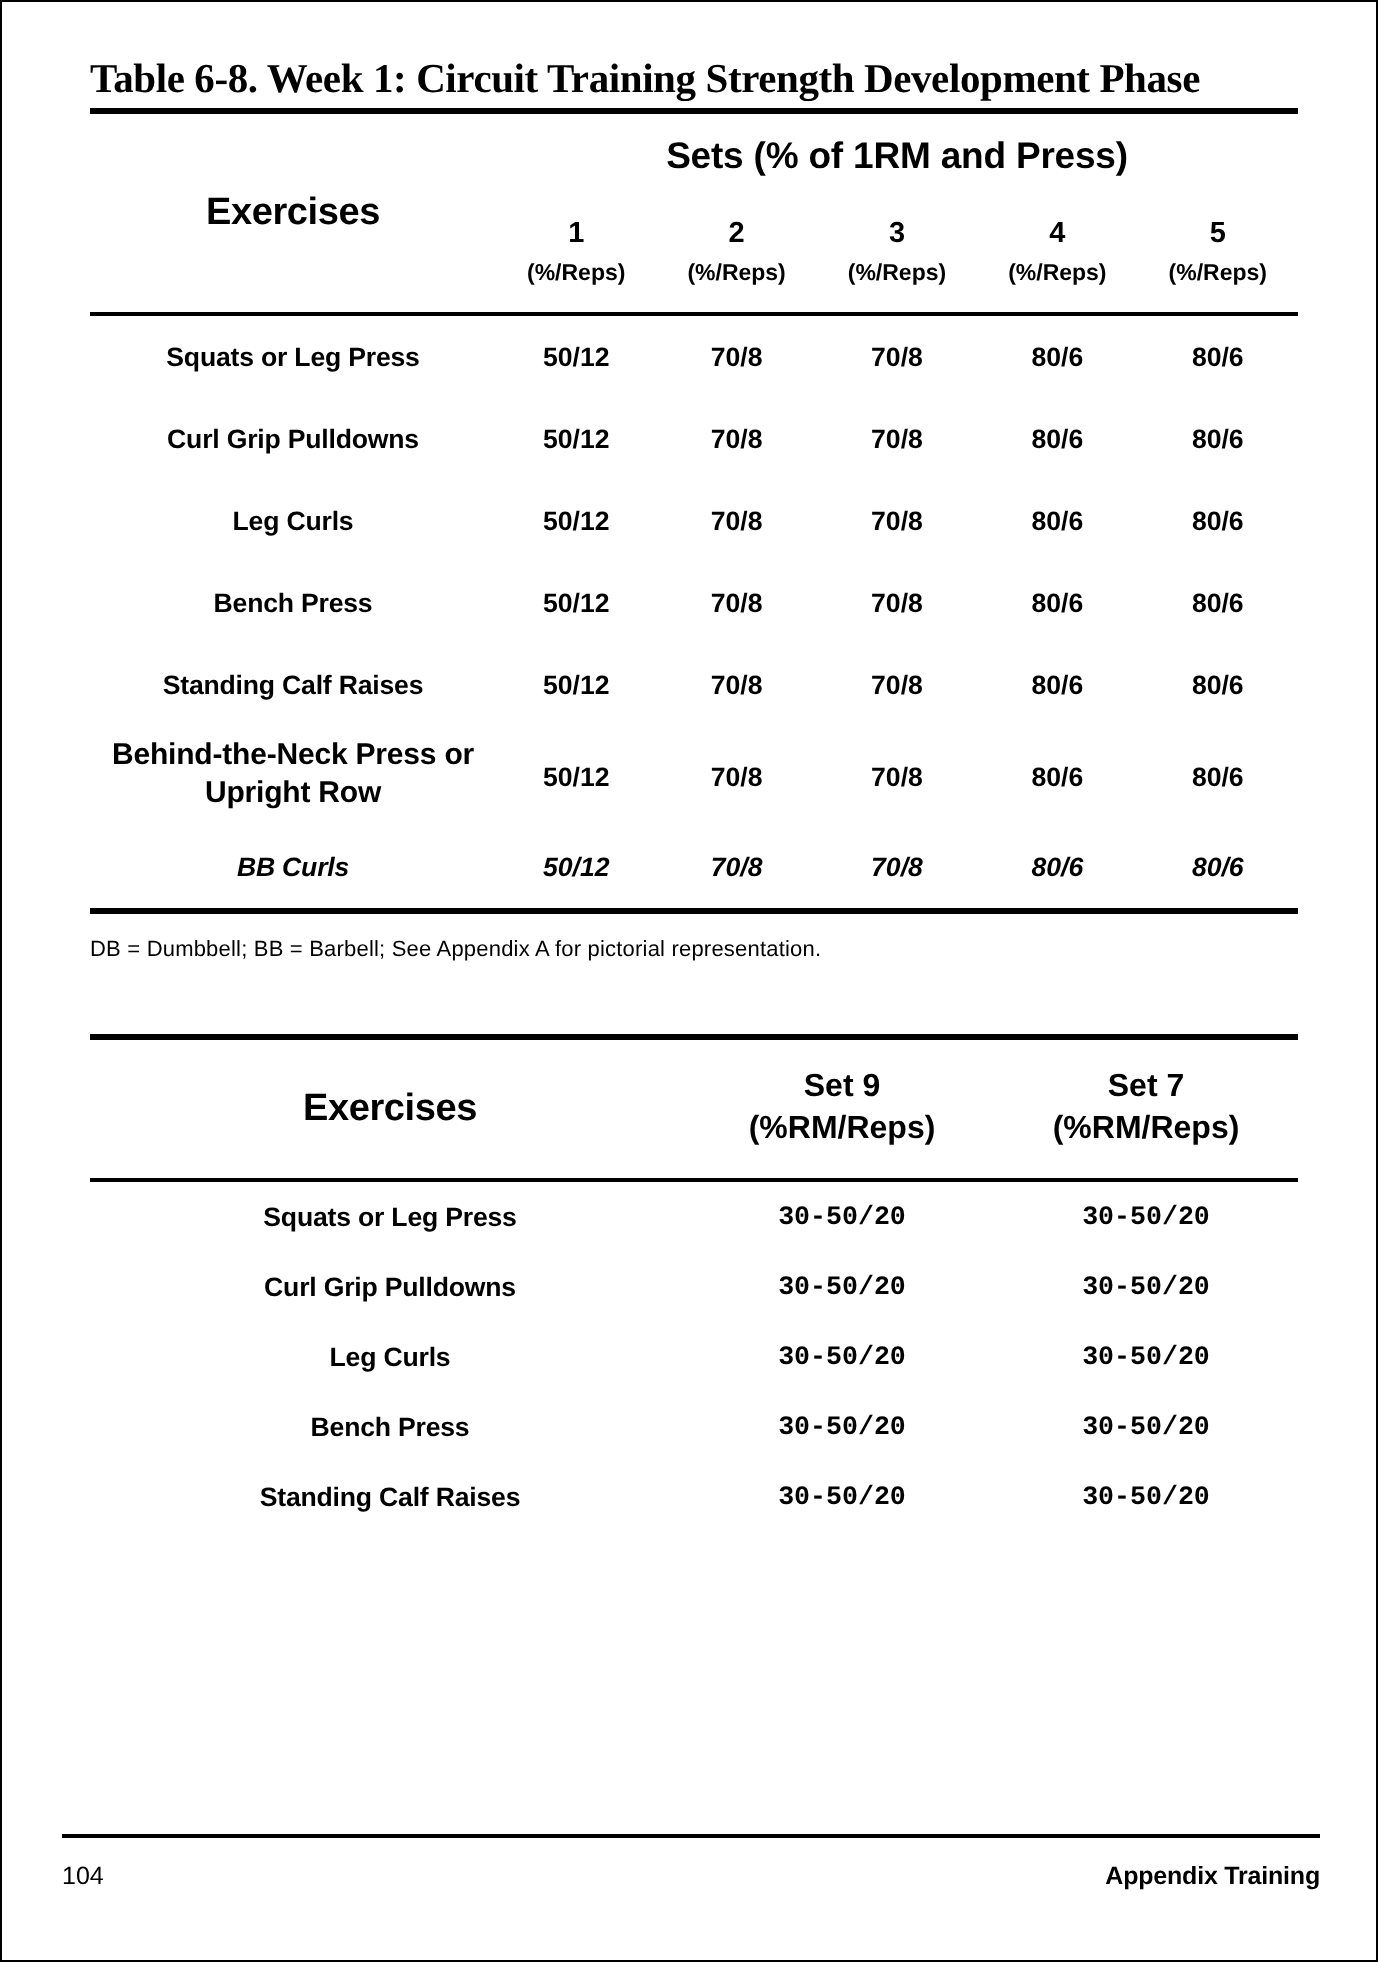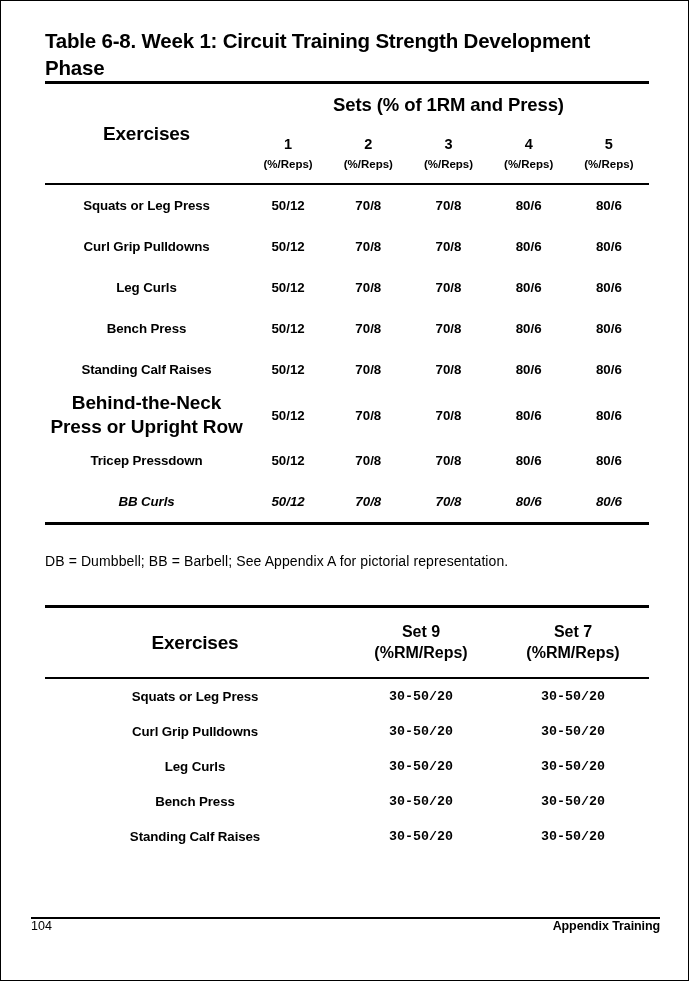--- a/index.html
+++ b/index.html
@@ -25,20 +25,21 @@
     width: 604px;
   }
 
   
   .table-title {
     font-size: 20.5px;
     font-weight: bold;
     line-height: 1.32;
     letter-spacing: -0.2px;
     margin: 0;
+    font-family: Liberation Serif, serif;
   }
   #table-6-8-title { padding-top: 26px; }
   #table-6-9-title { padding-top: 0px; }
 
   
   .rule-thick {
     height: 3px;
     background: #000000;
     width: 100%;
   }
@@ -101,24 +102,24 @@
     line-height: 1.2;
     letter-spacing: -0.1px;
   }
   #t1 tbody td.val {
     font-size: 13.3px;
     font-weight: bold;
   }
 
   
   .footnote {
-    font-size: 14px;
+    font-size: 11px;
     font-weight: normal;
     letter-spacing: 0.1px;
-    padding-top: 28px;
+    padding-top: 12px;
     padding-bottom: 26px;
   }
 
   
   #t2 col.c-ex  { width: 300px; }
   #t2 col.c-set { width: 152px; }
 
   #t2 .hdr-zone { height: 69px; }
   .t2-exhead {
     font-size: 19px;
@@ -146,21 +147,21 @@
   .footer-block {
     position: absolute;
     left: 30px;
     top: 916px;
     width: 629px;
   }
   .footer-row {
     display: flex;
     justify-content: space-between;
     align-items: baseline;
-    padding-top: 0;
+    padding-top: 12px;
   }
   .page-number {
     font-size: 12.5px;
     font-weight: normal;
   }
   .running-head {
     font-size: 12.5px;
     font-weight: bold;
     letter-spacing: -0.1px;
   }
@@ -275,29 +276,21 @@
         </tr>
         <tr style="height:41px;">
           <td class="ex-name" style="font-size:13.3px;font-weight:bold;">Standing Calf Raises</td>
           <td class="val" style="font-size:13.3px;font-weight:bold;">50/12</td>
           <td class="val" style="font-size:13.3px;font-weight:bold;">70/8</td>
           <td class="val" style="font-size:13.3px;font-weight:bold;">70/8</td>
           <td class="val" style="font-size:13.3px;font-weight:bold;">80/6</td>
           <td class="val" style="font-size:13.3px;font-weight:bold;">80/6</td>
         </tr>
         <tr style="height:50px;">
-          <td class="ex-name" style="font-size:19px;font-weight:bold;line-height:1.25;">Behind-the-Neck Press or Upright Row</td>
-          <td class="val" style="font-size:13.3px;font-weight:bold;">50/12</td>
-          <td class="val" style="font-size:13.3px;font-weight:bold;">70/8</td>
-          <td class="val" style="font-size:13.3px;font-weight:bold;">70/8</td>
-          <td class="val" style="font-size:13.3px;font-weight:bold;">80/6</td>
-          <td class="val" style="font-size:13.3px;font-weight:bold;">80/6</td>
-        </tr>
-        <tr style="height:41px;">
-          <td class="ex-name" style="font-size:13.3px;font-weight:bold;">Tricep Pressdown</td>
+          <td class="ex-name" style="font-size:15px;font-weight:bold;line-height:1.25;">Behind-the-Neck Press or Upright Row</td>
           <td class="val" style="font-size:13.3px;font-weight:bold;">50/12</td>
           <td class="val" style="font-size:13.3px;font-weight:bold;">70/8</td>
           <td class="val" style="font-size:13.3px;font-weight:bold;">70/8</td>
           <td class="val" style="font-size:13.3px;font-weight:bold;">80/6</td>
           <td class="val" style="font-size:13.3px;font-weight:bold;">80/6</td>
         </tr>
         <tr style="height:41px;font-style:italic;">
           <td class="ex-name" style="font-size:13.3px;font-weight:bold;">BB Curls</td>
           <td class="val" style="font-size:13.3px;font-weight:bold;">50/12</td>
           <td class="val" style="font-size:13.3px;font-weight:bold;">70/8</td>

